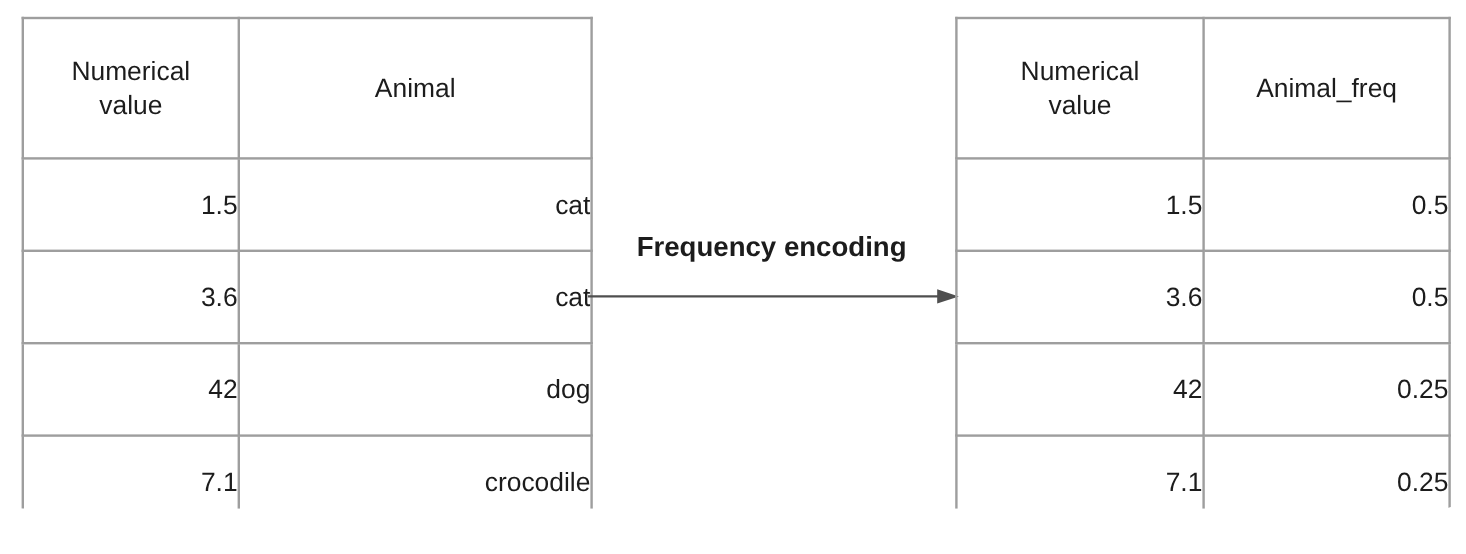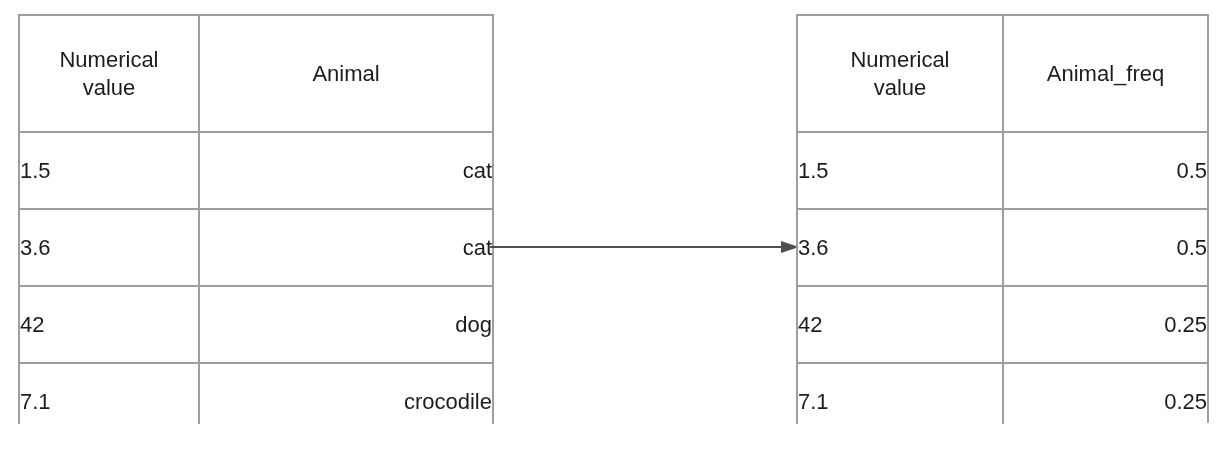--- a/index.html
+++ b/index.html
@@ -38,21 +38,21 @@
     line-height: 1.25;
   }
   table.tbl tbody tr {
     height: 77px;
   }
   .hwrap {
     display: inline-block;
     max-width: 130px;
   }
   td.num {
-    text-align: left;
+    text-align: right;
   }
   td.txt {
     text-align: right;
     padding-left: 18px;
   }
   #source-table { left: 18px; top: 14px; width: 474px; }
   #encoded-table { left: 796px; top: 14px; width: 411px; }
 
   .arrow-label {
     position: absolute;
@@ -102,20 +102,21 @@
         <td class="num">42</td>
         <td class="txt">dog</td>
       </tr>
       <tr>
         <td class="num">7.1</td>
         <td class="txt">crocodile</td>
       </tr>
     </tbody>
   </table>
 
+  <div class="arrow-label">Frequency encoding</div>
   <div class="arrow-wrap">
     <svg width="312" height="20" viewBox="0 0 312 20" xmlns="http://www.w3.org/2000/svg">
       <line x1="2" y1="10" x2="294" y2="10" stroke="#4f4f4f" stroke-width="2"></line>
       <polygon points="293,4 311,10 293,16" fill="#4f4f4f"></polygon>
     </svg>
   </div>
 
   <table class="tbl" id="encoded-table">
     <colgroup>
       <col style="width:206px">

